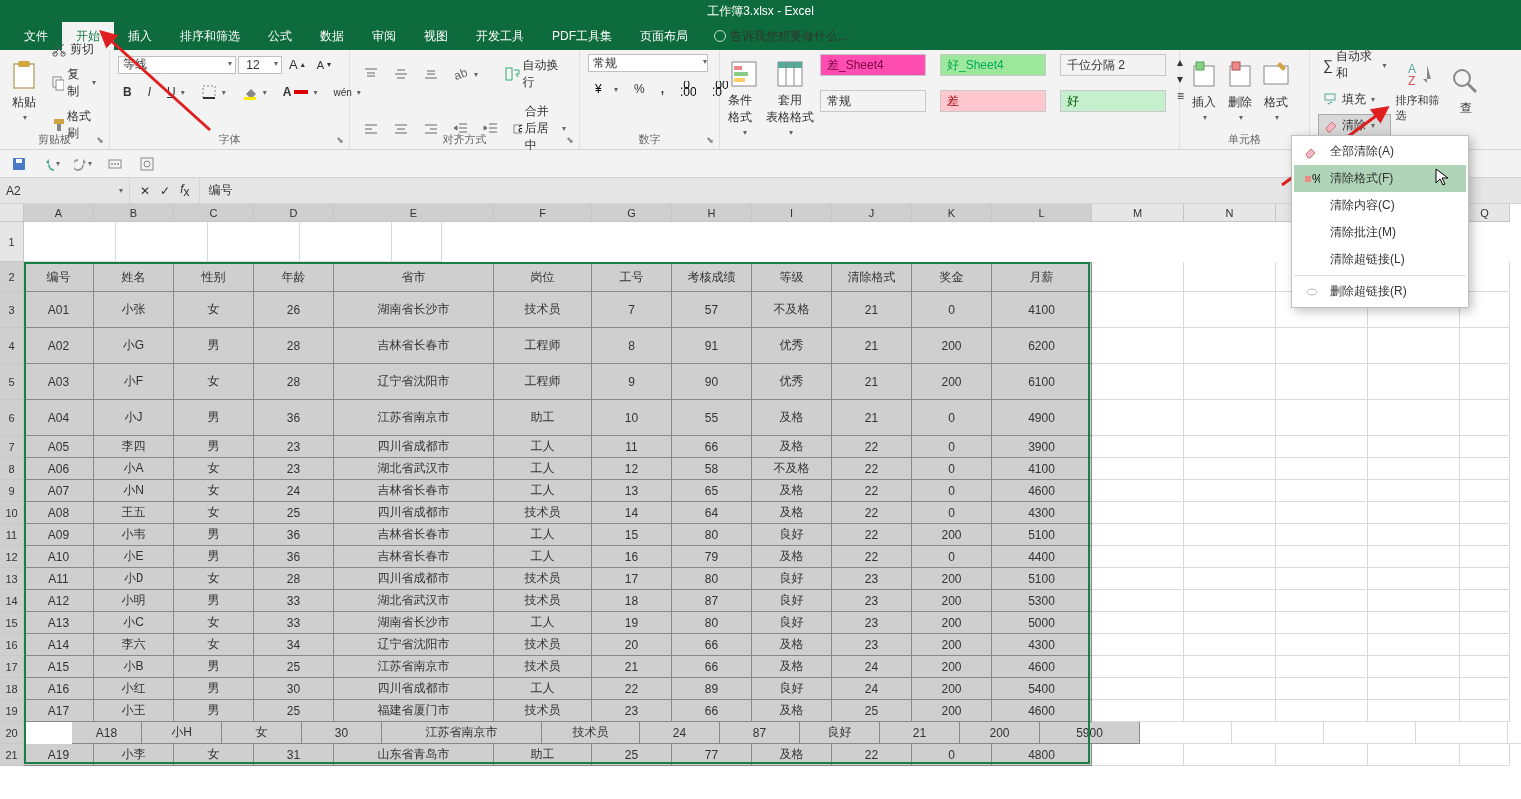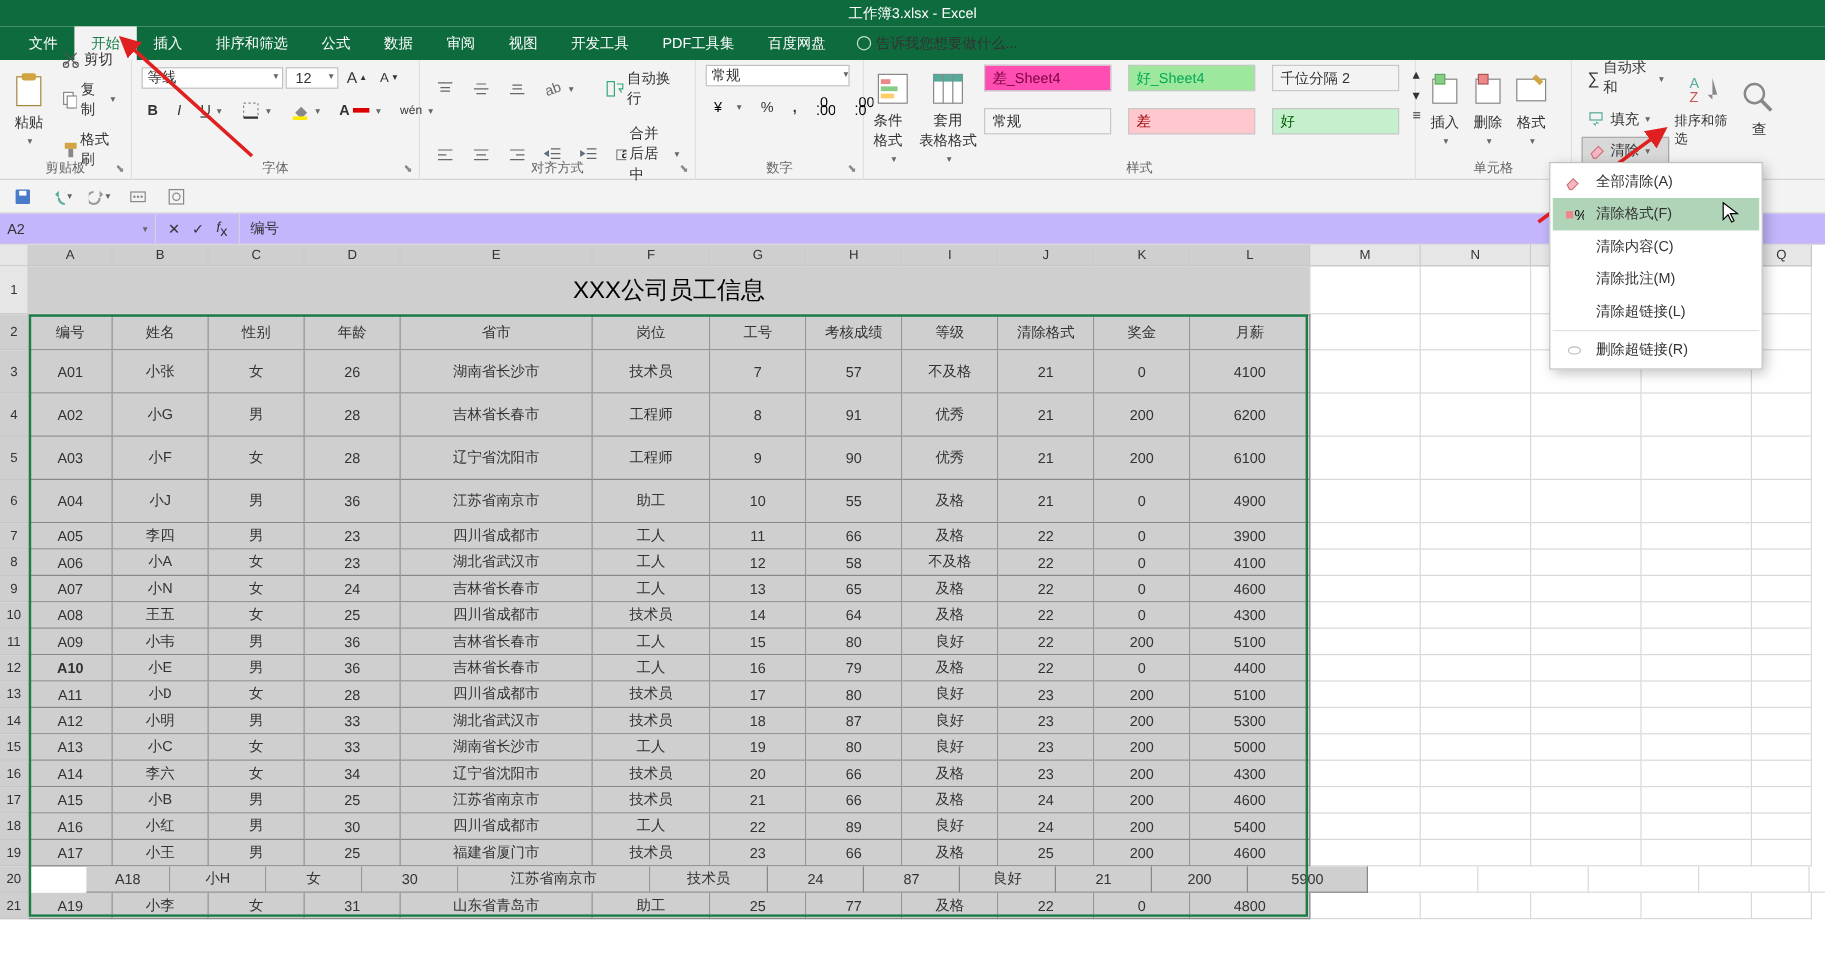--- a/index.html
+++ b/index.html
@@ -17,21 +17,21 @@
 .group .launcher{position:absolute;right:3px;bottom:3px;width:12px;height:12px;display:flex;align-items:center;justify-content:center;font-size:9px;color:#888}
 .btn{display:inline-flex;align-items:center;gap:3px;padding:2px 4px;cursor:pointer;border:1px solid transparent}
 .icon{width:16px;height:16px;display:inline-block;vertical-align:middle}
 .icon-lg{width:32px;height:32px}
 .dd{font-size:8px;color:#666;margin-left:2px}
 .row{display:flex;align-items:center;gap:2px}
 .col{display:flex;flex-direction:column;gap:2px}
 select,input[type=text]{border:1px solid #c0c0c0;background:#fff;padding:1px 18px 1px 4px;font-size:12px}
 .qat{height:28px;background:#f3f3f3;border-bottom:1px solid #d4d4d4;display:flex;align-items:center;padding-left:10px;gap:14px}
 .qat .qi{width:18px;height:18px;display:flex;align-items:center;justify-content:center;color:#555}
-.formula-bar{height:26px;background:#c4b5fd;border-bottom:1px solid #d4d4d4;display:flex;align-items:center}
+.formula-bar{height:26px;background:#e5e5e5;border-bottom:1px solid #d4d4d4;display:flex;align-items:center}
 .name-box{width:130px;border-right:1px solid #d4d4d4;padding:0 6px;display:flex;align-items:center;justify-content:space-between;height:100%}
 .fx-btns{display:flex;gap:10px;padding:0 10px;align-items:center;height:100%;border-right:1px solid #d4d4d4;color:#888}
 .fx-input{flex:1;padding:0 8px}
 .sheet{position:relative;overflow:hidden;background:#fff}
 .corner{position:absolute;left:0;top:0;width:24px;height:18px;background:#e6e6e6;border-right:1px solid #c6c6c6;border-bottom:1px solid #c6c6c6}
 .col-headers{position:absolute;left:24px;top:0;height:18px;display:flex}
 .ch{background:#e6e6e6;border-right:1px solid #c6c6c6;border-bottom:1px solid #c6c6c6;text-align:center;font-size:11px;color:#333;line-height:18px}
 .ch.sel{background:#cfcfcf}
 .row-headers{position:absolute;left:0;top:18px;width:24px}
 .rh{background:#e6e6e6;border-right:1px solid #c6c6c6;border-bottom:1px solid #c6c6c6;text-align:center;font-size:11px;line-height:100%}
@@ -68,21 +68,21 @@
       <div class="tab">文件</div>
       <div class="tab active">开始</div>
       <div class="tab">插入</div>
       <div class="tab">排序和筛选</div>
       <div class="tab">公式</div>
       <div class="tab">数据</div>
       <div class="tab">审阅</div>
       <div class="tab">视图</div>
       <div class="tab">开发工具</div>
       <div class="tab">PDF工具集</div>
-      <div class="tab">百度网盘</div>
+      <div class="tab">页面布局</div>
     </div>
   <div class="tell">
       <span class="bulb"></span>
       <span>告诉我您想要做什么...</span>
     </div>
 </div>
 
 <div class="ribbon">
 
   <div class="group" style="width:110px">
@@ -344,21 +344,20 @@
         <div class="sc">常规</div>
         <div class="sc" style="background:#ffc7ce;color:#9c0006">差</div>
         <div class="sc" style="background:#c6efce;color:#006100">好</div>
       </div>
       <div class="col" style="gap:1px;margin-left:2px">
         <div class="btn" style="padding:0 2px">▴</div>
         <div class="btn" style="padding:0 2px">▾</div>
         <div class="btn" style="padding:0 2px">≡</div>
       </div>
     </div>
-    <div class="group-label">样式</div>
   </div>
 
   <div class="group" style="width:130px">
     <div class="row" style="height:74px;gap:4px">
       <div class="col" style="align-items:center">
           <svg class="icon-lg">
             <rect x="6" y="6" width="20" height="20" fill="#fff" stroke="#888"></rect>
             <rect x="8" y="2" width="8" height="8" fill="#8c8" stroke="#5a5"></rect>
           </svg>
           <span>插入</span>
@@ -516,21 +515,20 @@
       <div class="rh sel" style="height: 22px; line-height: 22px;">15</div>
       <div class="rh sel" style="height: 22px; line-height: 22px;">16</div>
       <div class="rh sel" style="height: 22px; line-height: 22px;">17</div>
       <div class="rh sel" style="height: 22px; line-height: 22px;">18</div>
       <div class="rh sel" style="height: 22px; line-height: 22px;">19</div>
       <div class="rh sel" style="height: 22px; line-height: 22px;">20</div>
       <div class="rh sel" style="height: 22px; line-height: 22px;">21</div>
     </div>
   <div class="grid" id="grid">
       <div class="gridrow">
-        <div class="cell sel title-cell" style="width: 1068px; height: 40px;">XXX公司员工信息</div>
         <div class="cell" style="width: 92px; height: 40px;"></div>
         <div class="cell" style="width: 92px; height: 40px;"></div>
         <div class="cell" style="width: 92px; height: 40px;"></div>
         <div class="cell" style="width: 92px; height: 40px;"></div>
         <div class="cell" style="width: 50px; height: 40px;"></div>
       </div>
       <div class="gridrow">
         <div class="cell hdr-cell" style="width: 70px; height: 30px;">编号</div>
         <div class="cell hdr-cell" style="width: 80px; height: 30px;">姓名</div>
         <div class="cell hdr-cell" style="width: 80px; height: 30px;">性别</div>
@@ -714,21 +712,21 @@
         <div class="cell data-cell" style="width: 80px; height: 22px;">22</div>
         <div class="cell data-cell" style="width: 80px; height: 22px;">200</div>
         <div class="cell data-cell" style="width: 100px; height: 22px;">5100</div>
         <div class="cell" style="width: 92px; height: 22px;"></div>
         <div class="cell" style="width: 92px; height: 22px;"></div>
         <div class="cell" style="width: 92px; height: 22px;"></div>
         <div class="cell" style="width: 92px; height: 22px;"></div>
         <div class="cell" style="width: 50px; height: 22px;"></div>
       </div>
       <div class="gridrow">
-        <div class="cell data-cell" style="width: 70px; height: 22px; font-weight: bold;">A10</div>
+        <div class="cell data-cell" style="width: 70px; height: 22px;">A10</div>
         <div class="cell data-cell" style="width: 80px; height: 22px;">小E</div>
         <div class="cell data-cell" style="width: 80px; height: 22px;">男</div>
         <div class="cell data-cell" style="width: 80px; height: 22px;">36</div>
         <div class="cell data-cell" style="width: 160px; height: 22px;">吉林省长春市</div>
         <div class="cell data-cell" style="width: 98px; height: 22px;">工人</div>
         <div class="cell data-cell" style="width: 80px; height: 22px;">16</div>
         <div class="cell data-cell" style="width: 80px; height: 22px;">79</div>
         <div class="cell data-cell" style="width: 80px; height: 22px;">及格</div>
         <div class="cell data-cell" style="width: 80px; height: 22px;">22</div>
         <div class="cell data-cell" style="width: 80px; height: 22px;">0</div>

